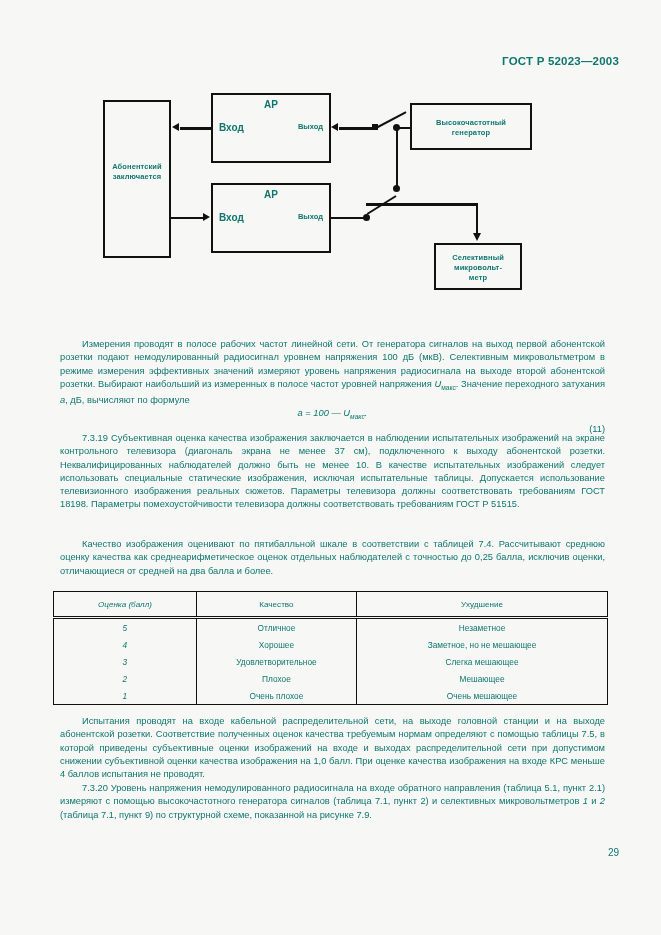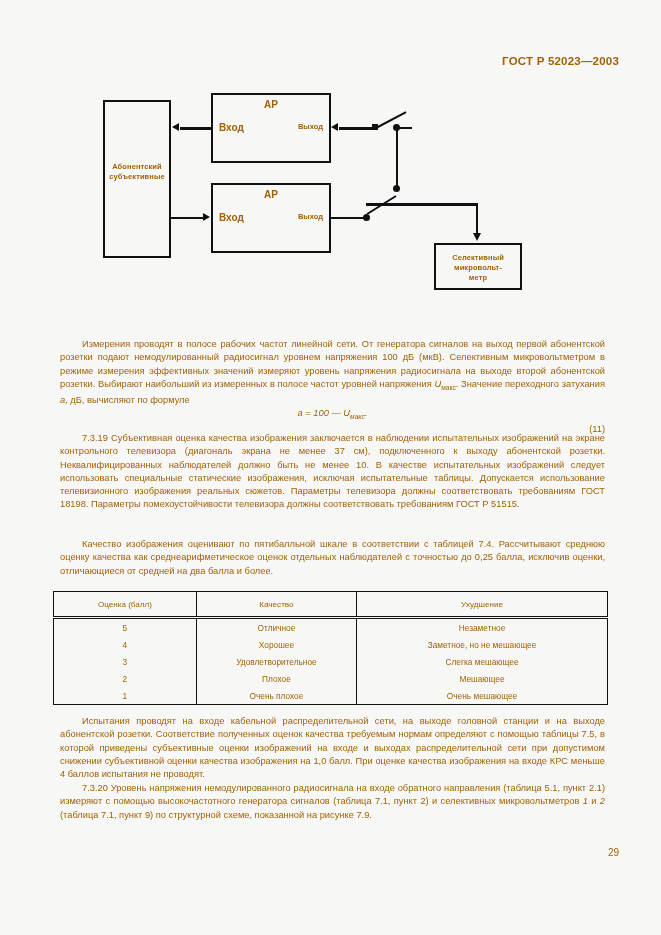--- a/index.html
+++ b/index.html
@@ -7,21 +7,21 @@
     padding: 0;
     background: #7a7a7a;
   }
   .page {
     position: relative;
     width: 661px;
     height: 935px;
     background: #f7f7f5;
     overflow: hidden;
     font-family: "Liberation Sans", sans-serif;
-    color: #a16207;
+    color: #0f766e;
     box-sizing: border-box;
   }
 
   
   .doc-header {
     position: absolute;
     top: 55px;
     right: 42px;
     font-size: 11.5px;
     font-weight: bold;
@@ -192,21 +192,21 @@
     border-top: 1.2px solid #111;
     border-bottom: 3px double #111;
     font-size: 8.1px;
   }
   .qtable tbody td {
     height: 17px;
   }
   .qtable tbody tr:last-child td {
     border-bottom: 1.2px solid #111;
   }
-  .col-score  { width: 143px; }
+  .col-score  { width: 143px; font-style: italic; }
   .col-qual   { width: 160px; }
   .col-degr   { width: 252px; }
 
   .page-number {
     position: absolute;
     right: 42px;
     top: 847px;
     font-size: 10px;
   }
 </style>
@@ -215,36 +215,42 @@
 
 <div class="page">
 
   <div class="doc-header">ГОСТ Р 52023—2003</div>
 
   <div class="figure-area">
 
     <div class="fig-box" style="left:103px; top:15px; width:68px; height:158px;">
       <div class="fig-box-label" style="top:60px;">
         <span>Абонентский</span><br>
-        <span>субъективные</span>
+        <span>заключается</span>
       </div>
     </div>
 
     <div class="fig-box" style="left:211px; top:8px; width:120px; height:70px;">
       <div class="ar-title">АР</div>
       <div class="port-in" style="top:27px;">Вход</div>
       <div class="port-out" style="top:27px;">Выход</div>
     </div>
 
     <div class="fig-box" style="left:211px; top:98px; width:120px; height:70px;">
       <div class="ar-title">АР</div>
       <div class="port-in" style="top:27px;">Вход</div>
       <div class="port-out" style="top:27px;">Выход</div>
     </div>
 
+    <div class="fig-box" style="left:410px; top:18px; width:122px; height:47px;">
+      <div class="fig-box-label" style="top:13px;">
+        <span>Высокочастотный</span><br>
+        <span>генератор</span>
+      </div>
+    </div>
 
     <div class="fig-box" style="left:434px; top:158px; width:88px; height:47px;">
       <div class="fig-box-label" style="top:8px;">
         <span>Селективный</span><br>
         <span>микровольт-</span><br>
         <span>метр</span>
       </div>
     </div>
 
     <div class="wire-h" style="left:180px; top:42px; width:32px; height:3px;"></div>

